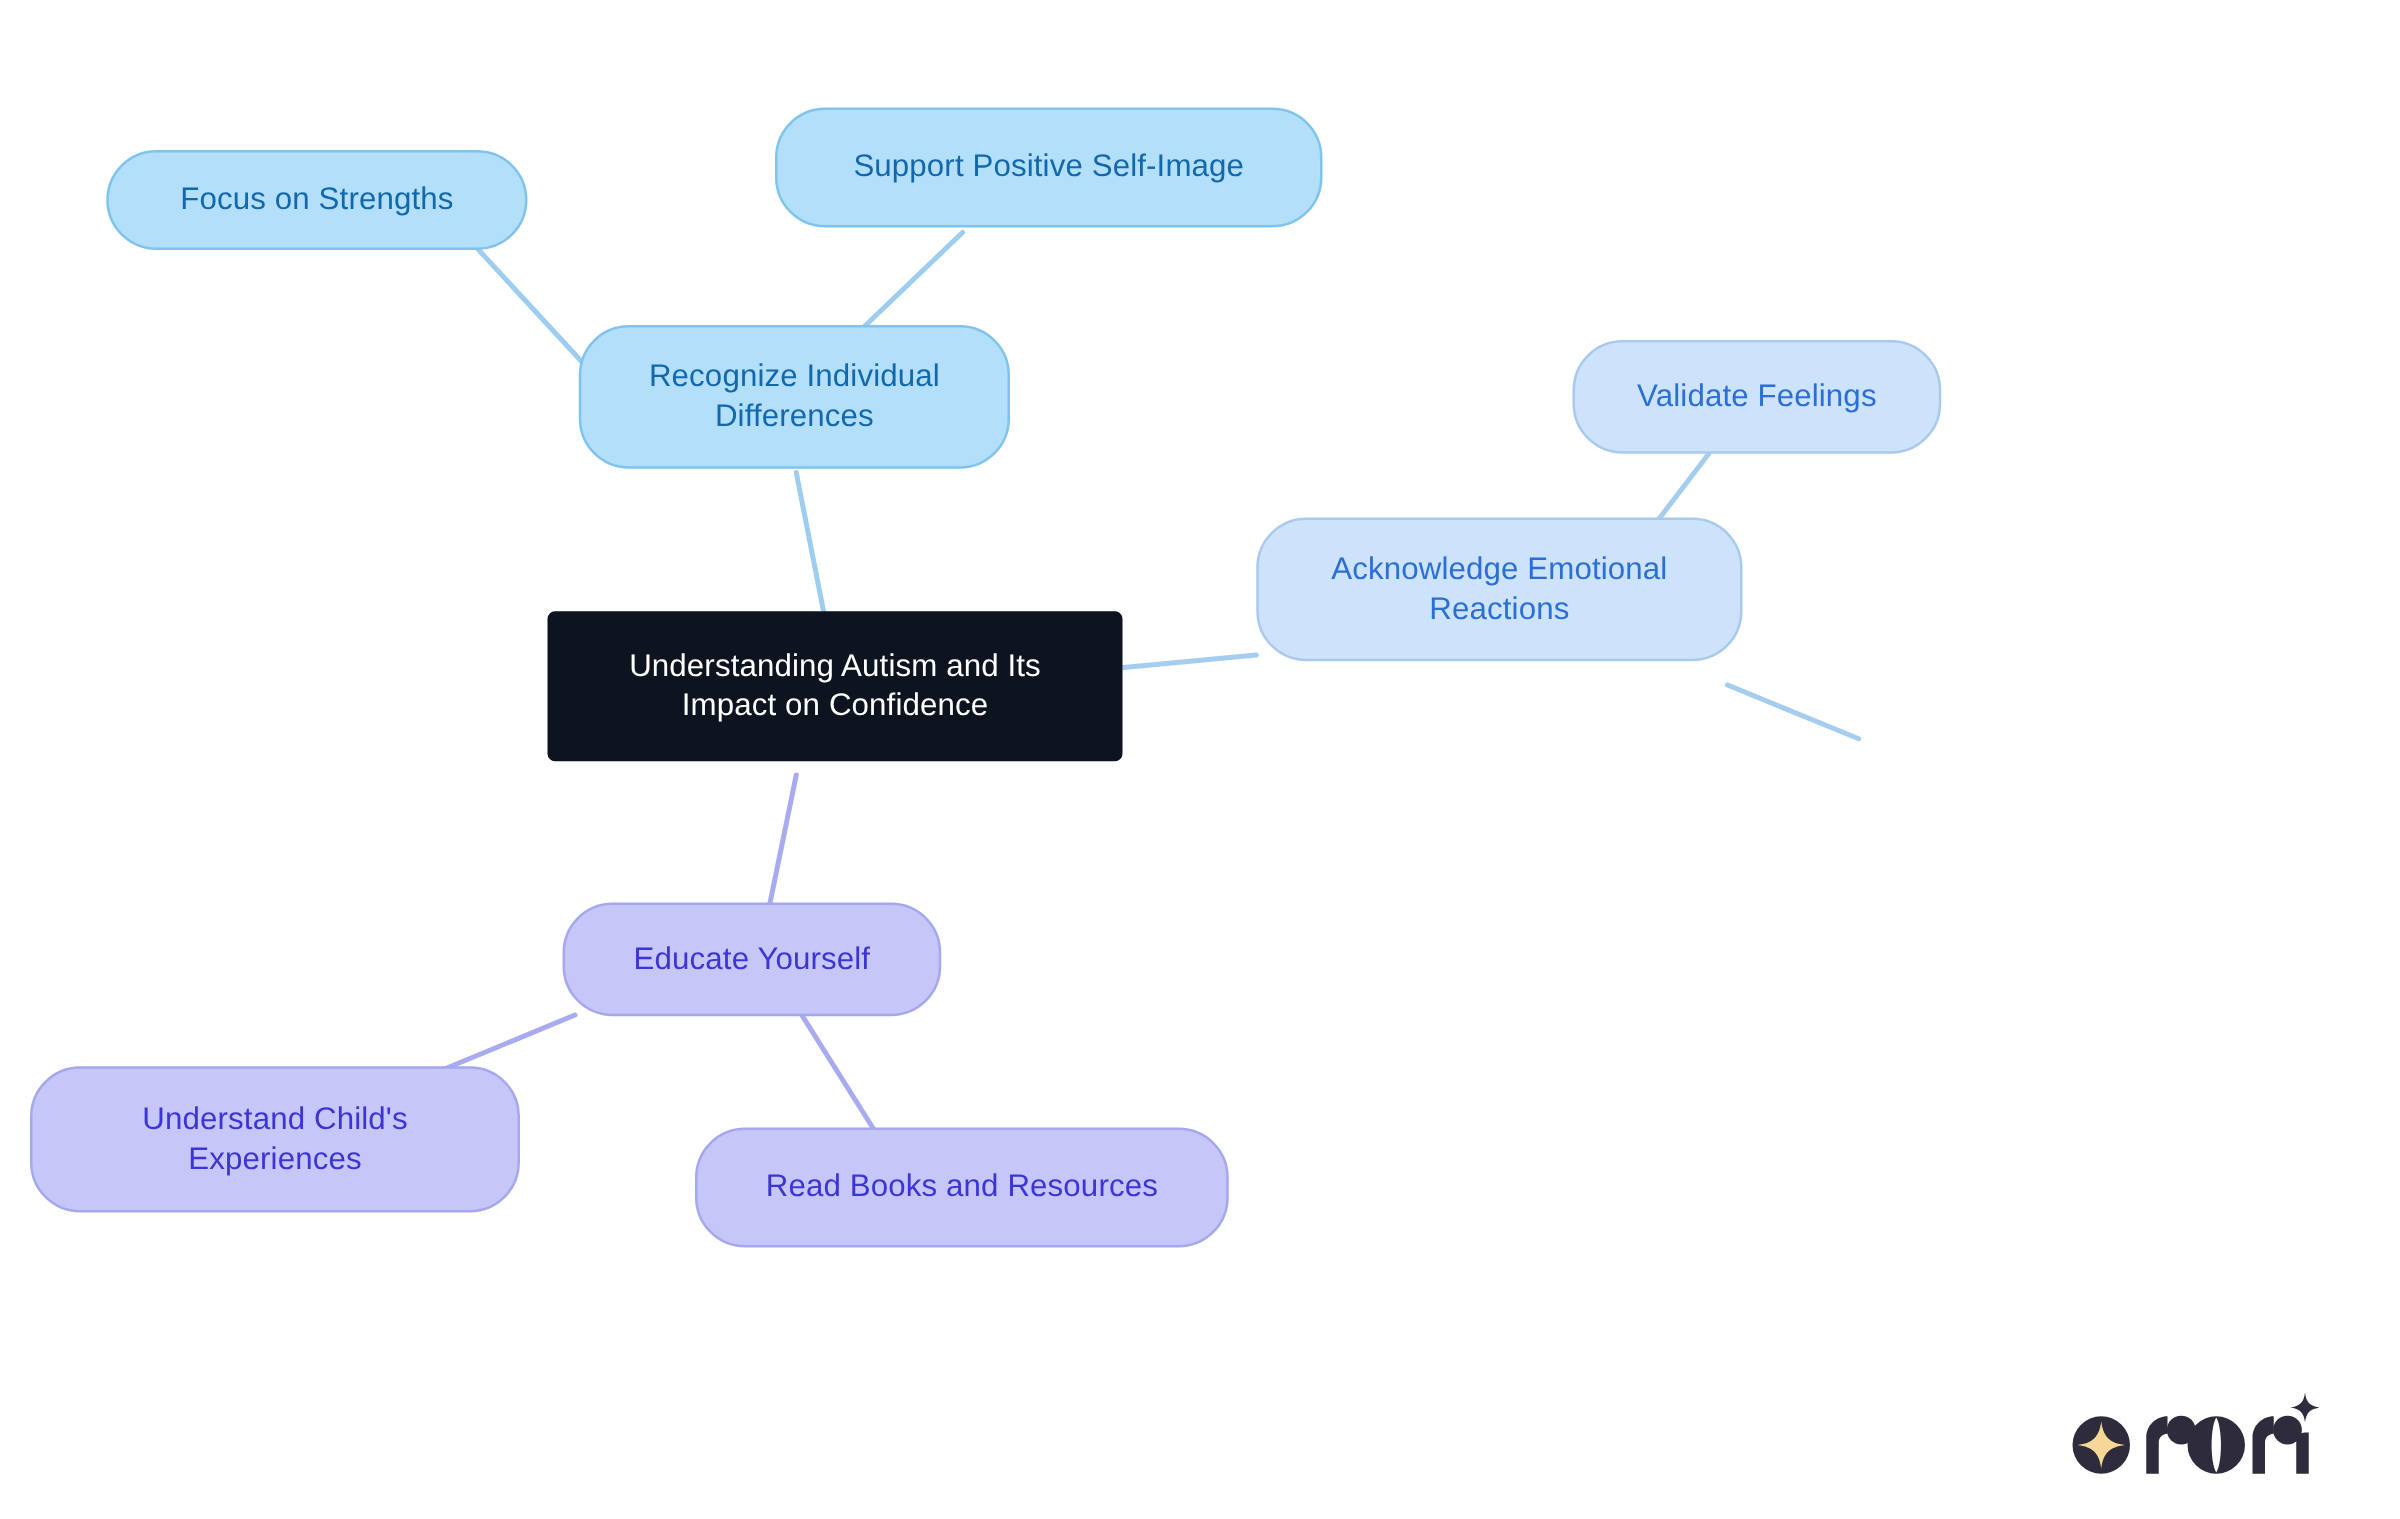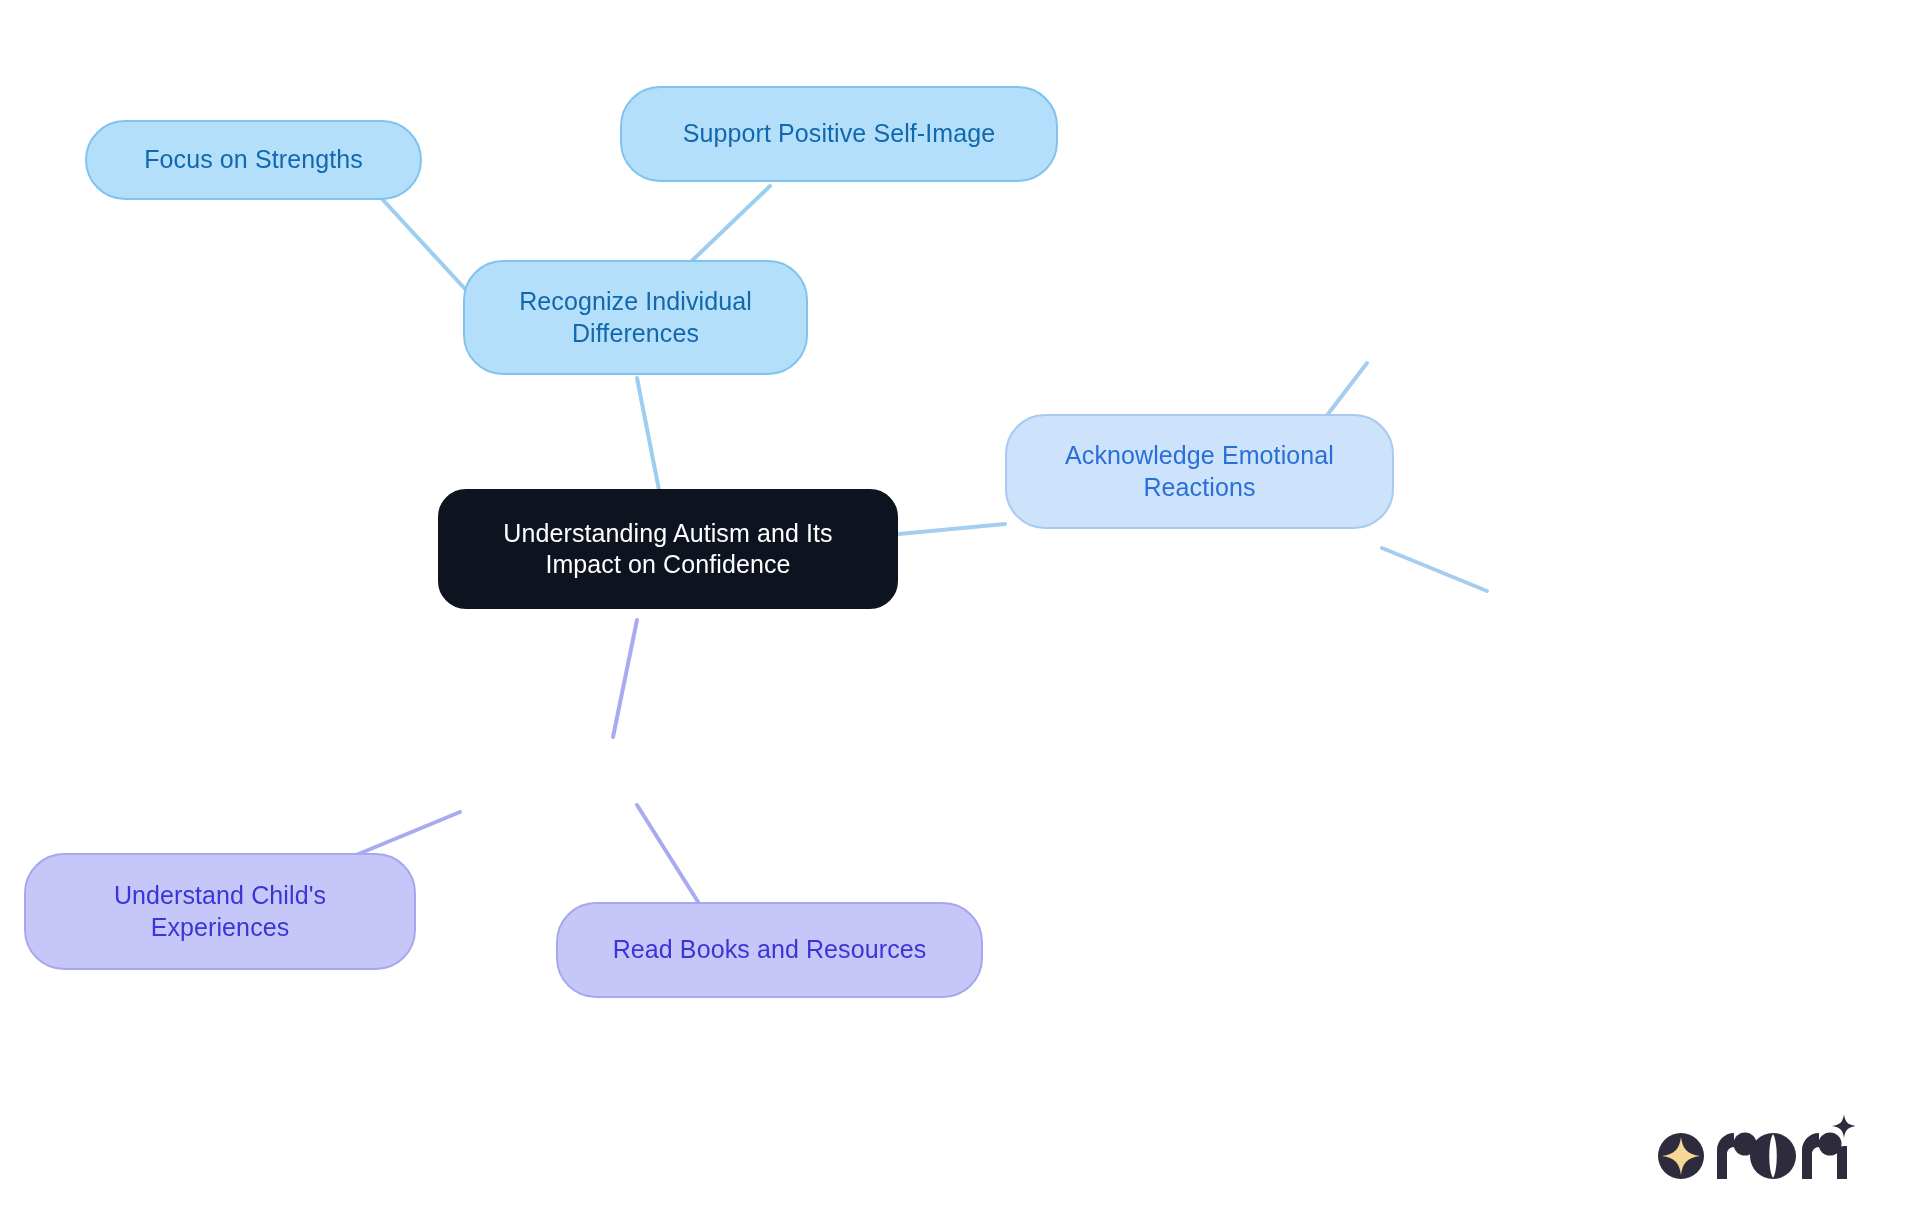--- a/index.html
+++ b/index.html
@@ -47,21 +47,21 @@
     letter-spacing: 0.1px;
     padding: 0 14px;
     white-space: pre-line;
   }
 
   .node-root {
     background: #0d1420;
     border-color: #0d1420;
     color: #ffffff;
     font-size: 25px;
-    border-radius: 28px;
+    border-radius: 6px;
   }
 
   .node-blue-a {
     background: #b3dffa;
     border-color: #7fc3ee;
     color: #1268ad;
     font-size: 25px;
   }
 
   .node-blue-b {
@@ -120,22 +120,24 @@
   <div class="node node-blue-a" style="left:463px; top:260px; width:345px; height:115px;">Recognize Individual
 Differences</div>
 
   <div class="node node-blue-a" style="left:85px; top:120px; width:337px; height:80px;">Focus on Strengths</div>
 
   <div class="node node-blue-a" style="left:620px; top:86px; width:438px; height:96px;">Support Positive Self-Image</div>
 
   <div class="node node-blue-b" style="left:1005px; top:414px; width:389px; height:115px;">Acknowledge Emotional
 Reactions</div>
 
+  <div class="node node-blue-b" style="left:1258px; top:272px; width:295px; height:91px;">Validate Feelings</div>
 
 
+  <div class="node node-purple" style="left:450px; top:722px; width:303px; height:91px;">Educate Yourself</div>
 
   <div class="node node-purple" style="left:24px; top:853px; width:392px; height:117px;">Understand Child's
 Experiences</div>
 
   <div class="node node-purple" style="left:556px; top:902px; width:427px; height:96px;">Read Books and Resources</div>
 
   <svg id="brand-logo" viewBox="0 0 200 80" width="200" height="80" xmlns="http://www.w3.org/2000/svg">
 
     <g>
       <circle cx="26" cy="48" r="23" fill="#2e2b3d"></circle>

